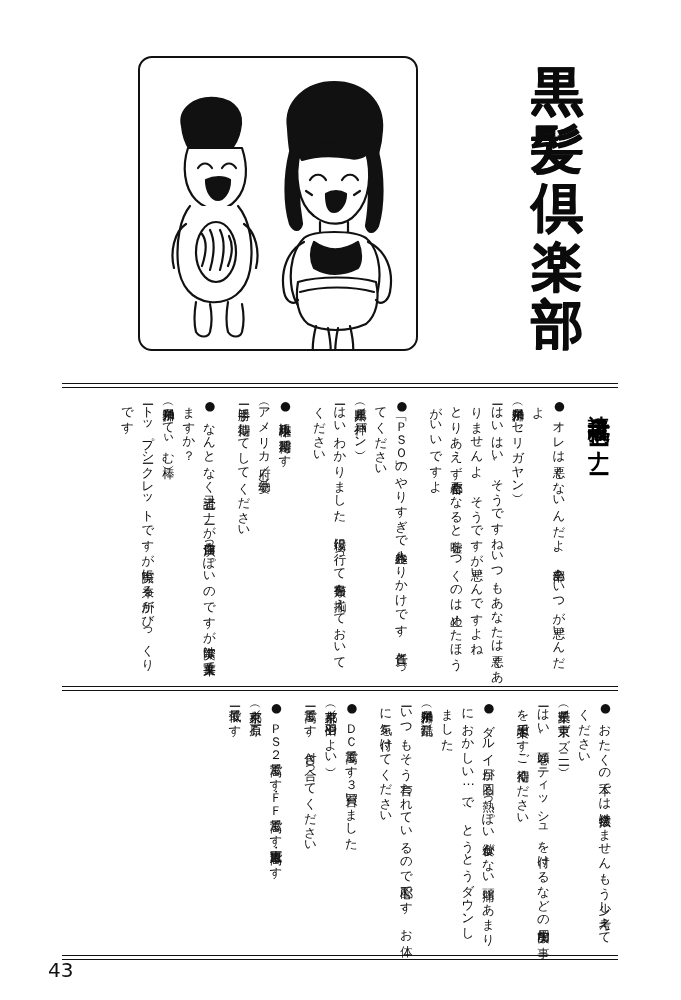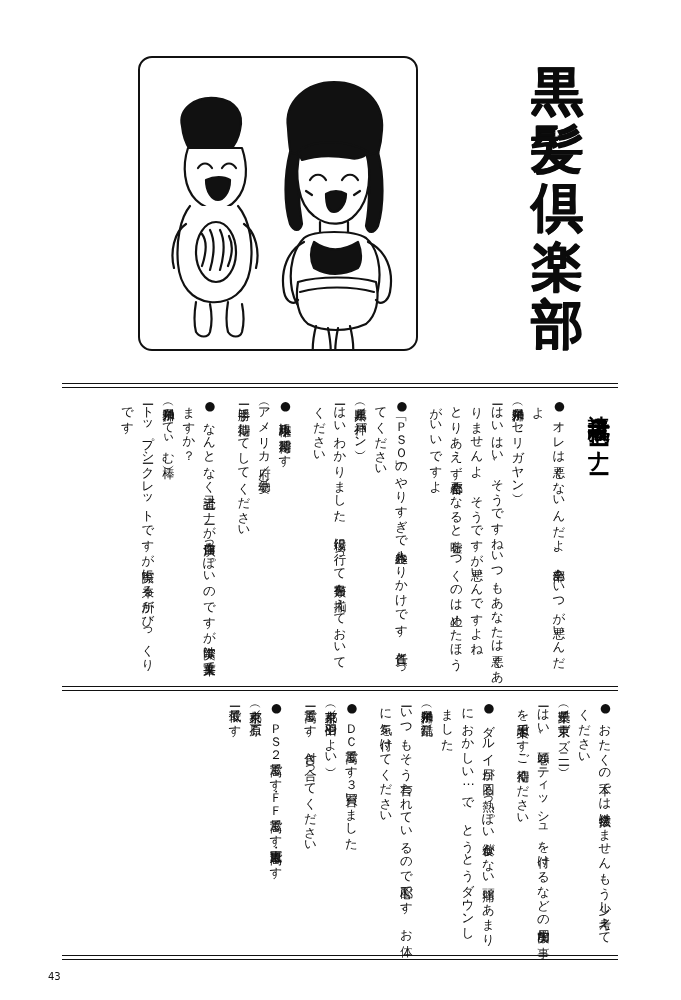--- a/index.html
+++ b/index.html
@@ -115,21 +115,21 @@
     margin-left: 4px;
     color: #111;
   }
 
   
   .folio {
     position: absolute;
     left: 48px;
     bottom: 18px;
     font-family: "DejaVu Sans", sans-serif;
-    font-size: 10px;
+    font-size: 20px;
     color: #111;
   }
 </style>
 </head>
 <body>
 
 <div class="page">
 
   <div class="illo-wrap">
 

